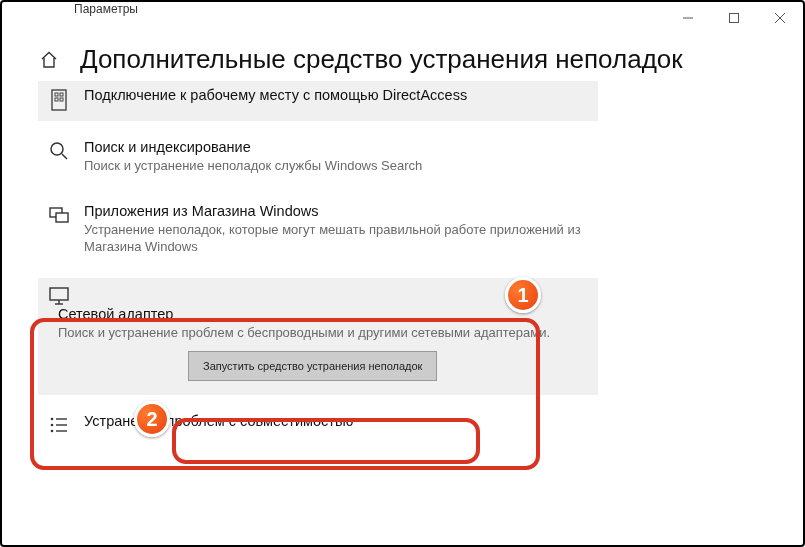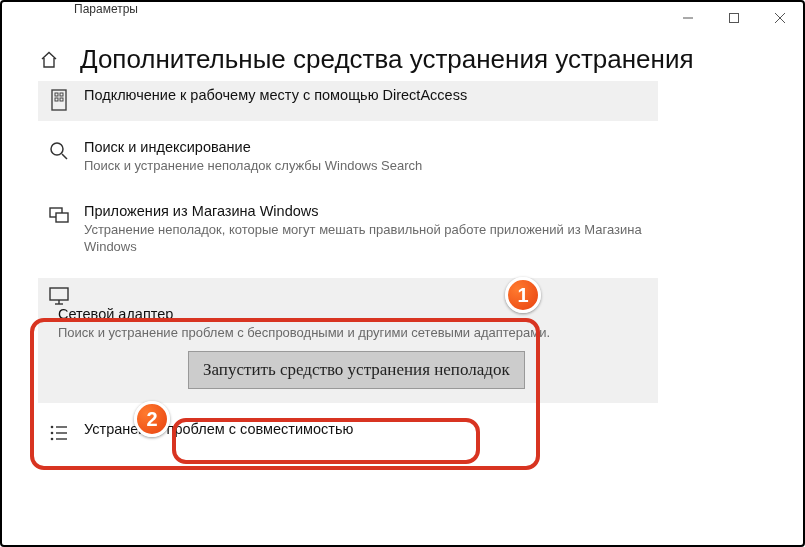--- a/index.html
+++ b/index.html
@@ -45,21 +45,21 @@
     font-weight: 400;
     color: #111;
   }
   .content {
     padding-left: 36px;
     padding-right: 20px;
   }
   .item {
     display: flex;
     padding: 6px 0 10px 8px;
-    width: 620px;
+    width: 560px;
     position: relative;
   }
   .item.selected { background: #f0f0f0; }
   .item-icon {
     width: 26px;
     flex-shrink: 0;
     display: flex;
     justify-content: center;
     padding-top: 2px;
   }
@@ -73,24 +73,24 @@
     font-size: 13px;
     color: #6a6a6a;
     line-height: 1.35;
   }
   .action-row {
     padding: 10px 0 0 130px;
   }
   .run-btn {
     background: #ccc;
     border: 1px solid #999;
-    font-size: 17px;
+    font-size: 11px;
     padding: 8px 14px;
     color: #222;
-    font-family: Liberation Serif, serif;
+    font-family: Liberation Sans, sans-serif;
     cursor: pointer;
   }
   .annot-box {
     position: absolute;
     border: 4px solid #d83421;
     border-radius: 14px;
     pointer-events: none;
     z-index: 50;
   }
   .annot-badge {
@@ -135,21 +135,21 @@
       </svg>
   </div>
 </div>
 
 <div class="header">
   <span class="home-icon">
     <svg width="20" height="20" viewBox="0 0 20 20">
       <path d="M3 9 L10 2.5 L17 9 M5 8 V17 H15 V8" fill="none" stroke="#333" stroke-width="1.4"></path>
     </svg>
   </span>
-  <h1>Дополнительные средства устранения устранения</h1>
+  <h1>Дополнительные средство устранения неполадок</h1>
 </div>
 
 <div class="content">
 
   <div class="item selected">
     <div class="item-icon">
       <svg width="20" height="22" viewBox="0 0 20 22">
           <rect x="3" y="1" width="14" height="20" fill="none" stroke="#444" stroke-width="1.4"></rect>
           <rect x="6" y="4" width="3" height="3" fill="none" stroke="#444"></rect>
           <rect x="11" y="4" width="3" height="3" fill="none" stroke="#444"></rect>

